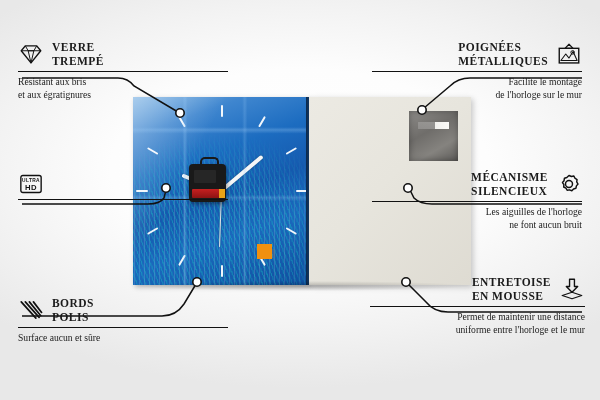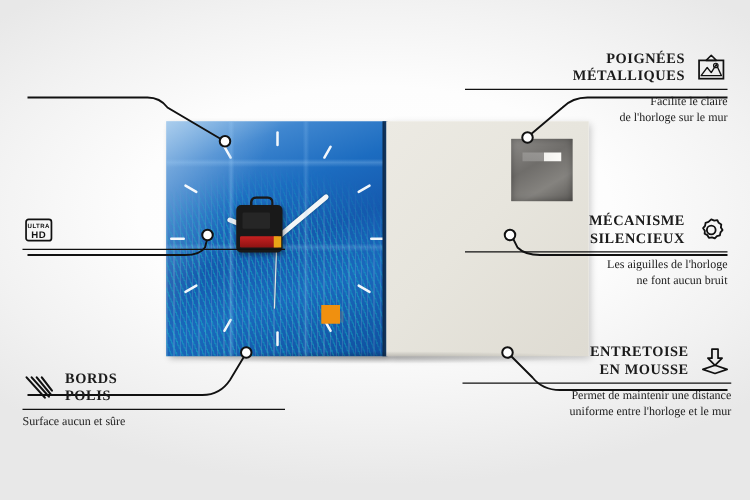--- a/index.html
+++ b/index.html
@@ -159,21 +159,21 @@
   .feature .desc {
     font-size: 9.6px;
     line-height: 1.3;
     white-space: pre-line;
     color: #1b1b1b;
   }
   .feature.left .head { justify-content: flex-start; }
   .feature.left .desc { text-align: left; }
   .feature.right .head { justify-content: flex-end; }
   .feature.right .desc { text-align: right; }
-  .feature.right .title { text-align: right; }
+  .feature.right .title { text-align: left; }
 
   .ico { width: 26px; height: 24px; flex: 0 0 auto; text-align: center; }
   .ico svg { display: block; width: 100%; height: 100%; }
 
   
   #f-verre    { left: 18px;  top: 40px;  }
   #f-impr     { left: 18px;  top: 172px; }
   #f-bords    { left: 18px;  top: 296px; }
   #f-poign    { left: 372px; top: 40px;  }
   #f-meca     { left: 372px; top: 170px; }
@@ -236,20 +236,35 @@
     <path d="M582,78 L470,78 Q458,78 450,86 L424,108"></path>
     <circle cx="422" cy="110" r="4.2"></circle>
 
     <path d="M582,204 L432,204 Q420,204 414,198 L410,190"></path>
     <circle cx="408" cy="188" r="4.2"></circle>
 
     <path d="M582,312 L448,312 Q434,312 426,302 L408,284"></path>
     <circle cx="406" cy="282" r="4.2"></circle>
   </svg>
 
+  <div class="feature left" id="f-verre">
+    <div class="head">
+      <span class="ico">
+        <svg viewBox="0 0 32 28">
+          <path d="M4 10 L9 4 H23 L28 10 L16 25 Z" fill="none" stroke="#111" stroke-width="1.7" stroke-linejoin="round"></path>
+          <path d="M4 10 H28 M9 4 L12.5 10 L16 25 M23 4 L19.5 10 L16 25 M12.5 10 H19.5" fill="none" stroke="#111" stroke-width="1.2"></path>
+        </svg>
+      </span>
+      <span class="title">VERRE
+TREMPÉ</span>
+    </div>
+    <div class="rule"></div>
+    <div class="desc">Résistant aux bris
+et aux égratignures</div>
+  </div>
 
   <div class="feature left" id="f-impr">
     <div class="head">
       <span class="ico">
         <svg viewBox="0 0 32 28">
           <rect x="3.5" y="3.5" width="25" height="21" rx="2.5" fill="none" stroke="#111" stroke-width="1.7"></rect>
           <text x="16" y="12" font-family="Liberation Sans, sans-serif" font-size="6" font-weight="bold" text-anchor="middle" fill="#111">ultra</text>
           <text x="16" y="21.5" font-family="Liberation Sans, sans-serif" font-size="9.5" font-weight="bold" text-anchor="middle" fill="#111">HD</text>
         </svg>
       </span>
@@ -278,21 +293,21 @@
       <span class="ico">
         <svg viewBox="0 0 32 28">
           <path d="M16 2 L11 7 H21 Z" fill="none" stroke="#111" stroke-width="1.5" stroke-linejoin="round"></path>
           <rect x="4" y="7" width="24" height="18" fill="none" stroke="#111" stroke-width="1.7"></rect>
           <path d="M6 22 L12 14 L16 19 L21 11 L26 22 Z" fill="none" stroke="#111" stroke-width="1.3" stroke-linejoin="round"></path>
           <circle cx="20.5" cy="12" r="2.2" fill="none" stroke="#111" stroke-width="1.2"></circle>
         </svg>
       </span>
     </div>
     <div class="rule"></div>
-    <div class="desc">Facilite le claire
+    <div class="desc">Facilite le montage
 de l'horloge sur le mur</div>
   </div>
 
   <div class="feature right" id="f-entre" style="width:215px">
     <div class="head">
       <span class="title">ENTRETOISE
 EN MOUSSE</span>
       <span class="ico">
         <svg viewBox="0 0 32 28">
           <path d="M13 2 H19 V11 H23 L16 18 L9 11 H13 Z" fill="none" stroke="#111" stroke-width="1.7" stroke-linejoin="round"></path>

